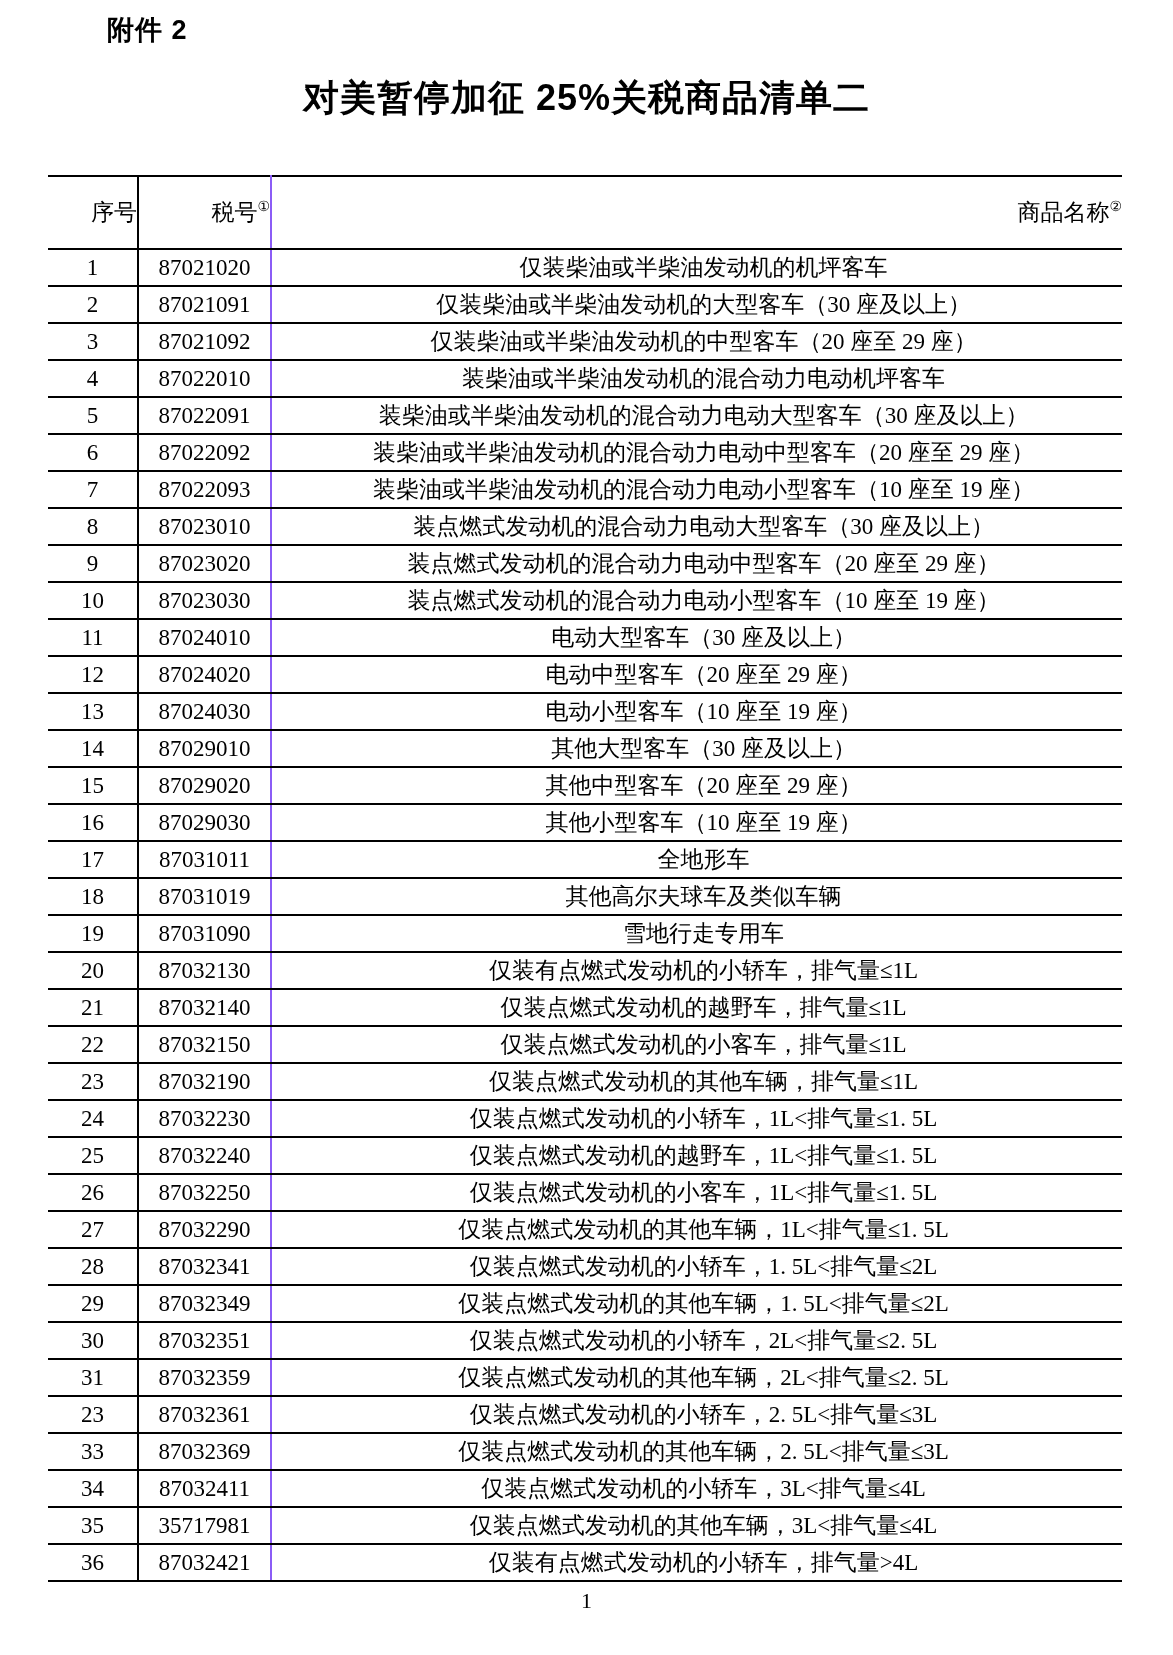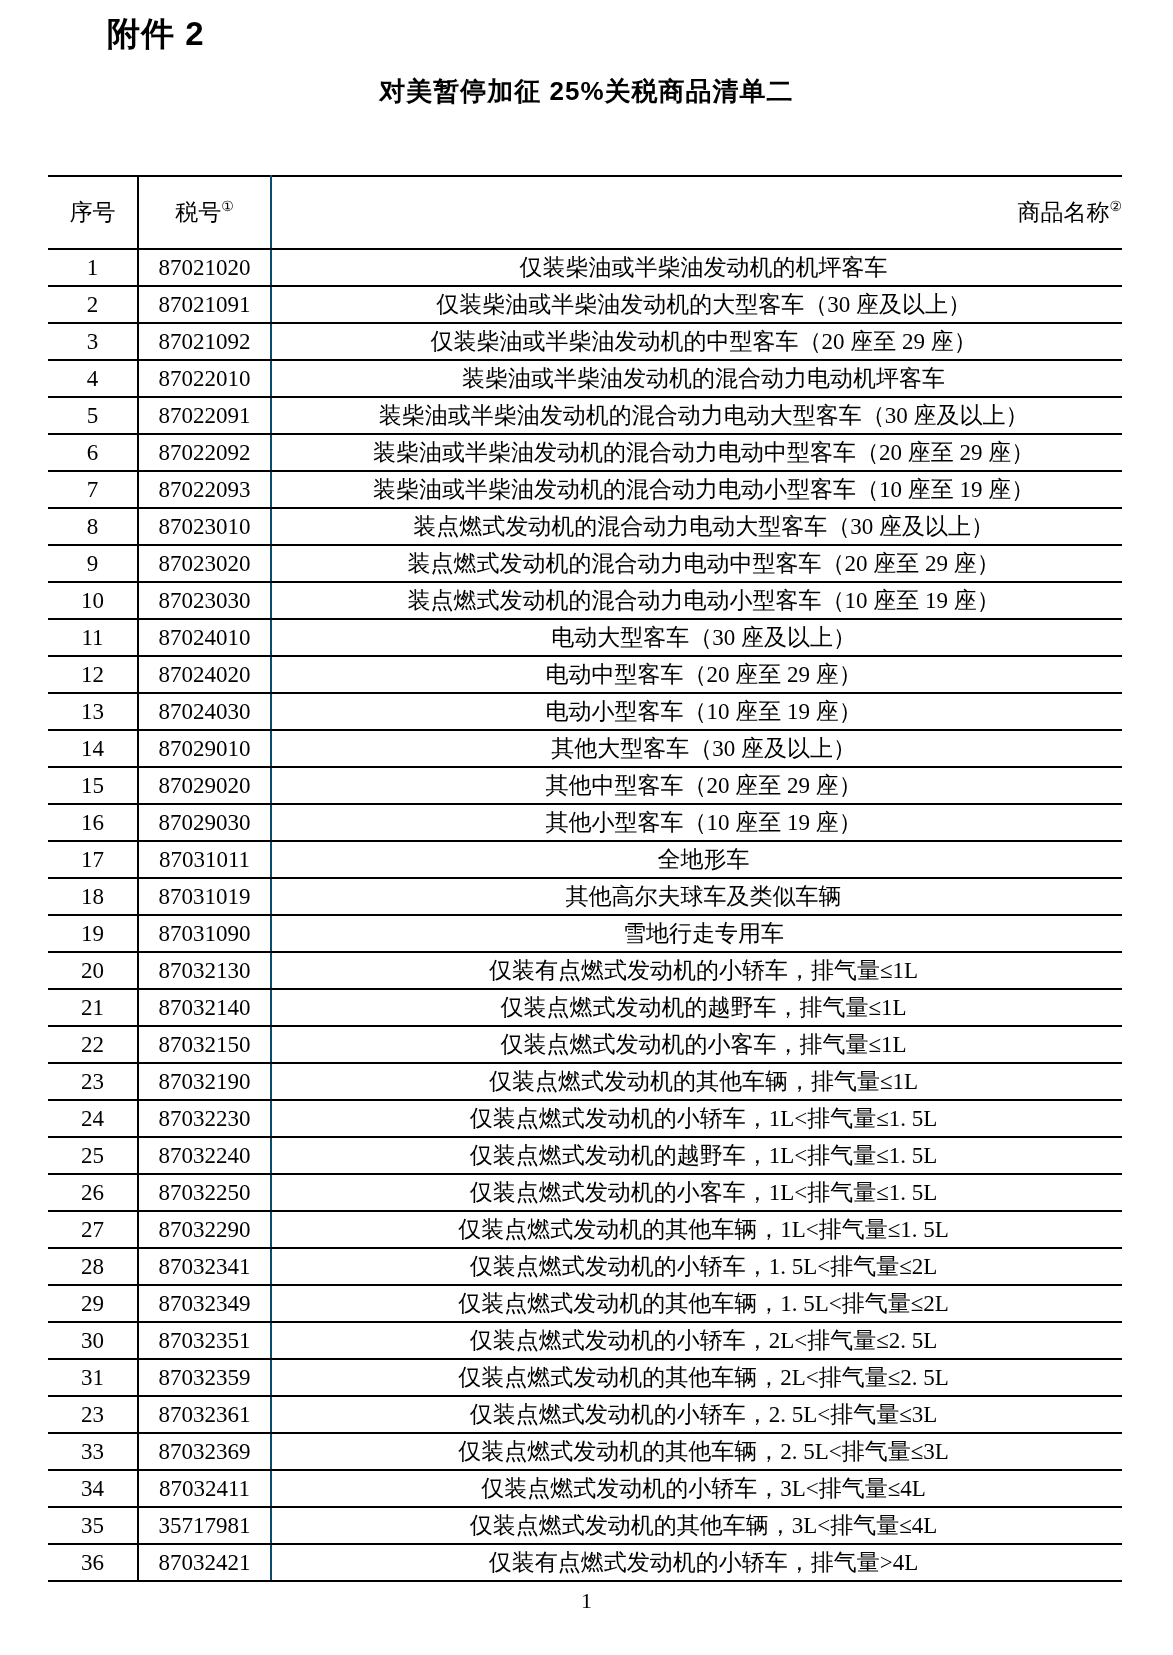--- a/index.html
+++ b/index.html
@@ -15,32 +15,32 @@
     color: #000000;
     font-family: "Liberation Serif", "DejaVu Serif", serif;
     overflow: hidden;
   }
   .attachment-label {
     position: absolute;
     left: 107px;
     top: 12px;
     font-family: "Liberation Sans", "DejaVu Sans", sans-serif;
     font-weight: 700;
-    font-size: 33px;
+    font-size: 27px;
     letter-spacing: 1px;
   }
   .doc-title {
     position: absolute;
     top: 74px;
     left: 0;
     width: 100%;
     text-align: center;
     font-family: "Liberation Sans", "DejaVu Sans", sans-serif;
     font-weight: 700;
-    font-size: 26px;
+    font-size: 36px;
     letter-spacing: 1px;
   }
   table.tariff-table {
     position: absolute;
     left: 48px;
     top: 175px;
     width: 1074px;
     border-collapse: collapse;
     table-layout: fixed;
   }
@@ -50,36 +50,36 @@
     padding: 0;
     font-weight: normal;
     vertical-align: middle;
     overflow: hidden;
     white-space: nowrap;
   }
   .tariff-table thead th {
     border-top: 2px solid #000000;
     height: 71px;
     font-size: 23px;
-    text-align: center;
+    text-align: right;
   }
   .tariff-table tbody td {
     height: 35px;
     font-size: 23px;
     line-height: 35px;
   }
   .col-no {
     width: 89px;
     text-align: center;
     border-right: 2px solid #000000;
   }
   .col-code {
     width: 131px;
     text-align: center;
-    border-right: 2px solid #0c4a6e;
+    border-right: 2px solid #8b5cf6;
   }
   .col-name {
     text-align: center;
     padding-left: 13px !important;
   }
   .tariff-table sup {
     font-size: 14px;
     vertical-align: super;
     line-height: 0;
   }

